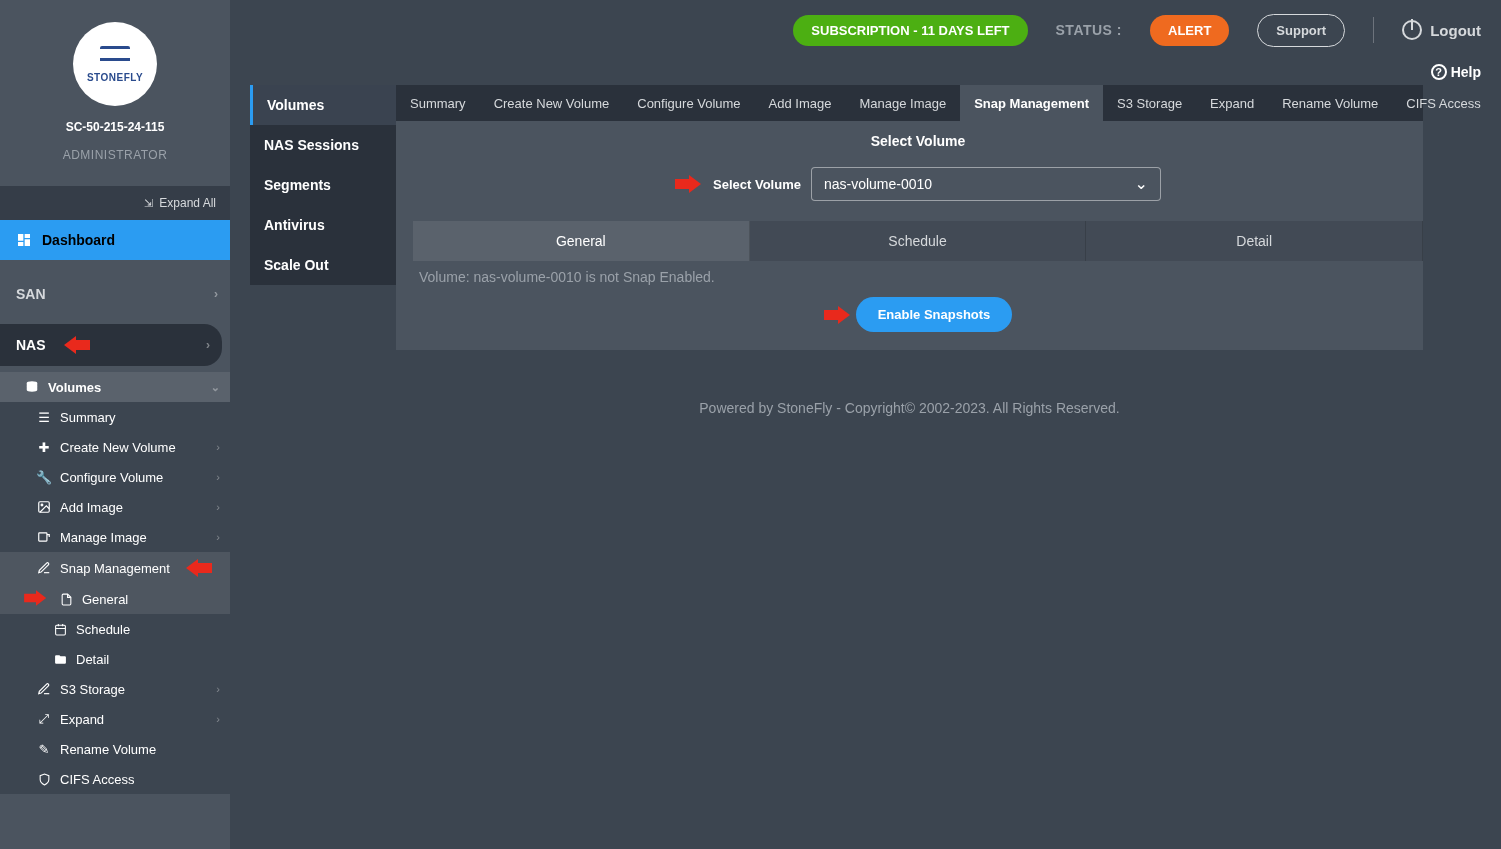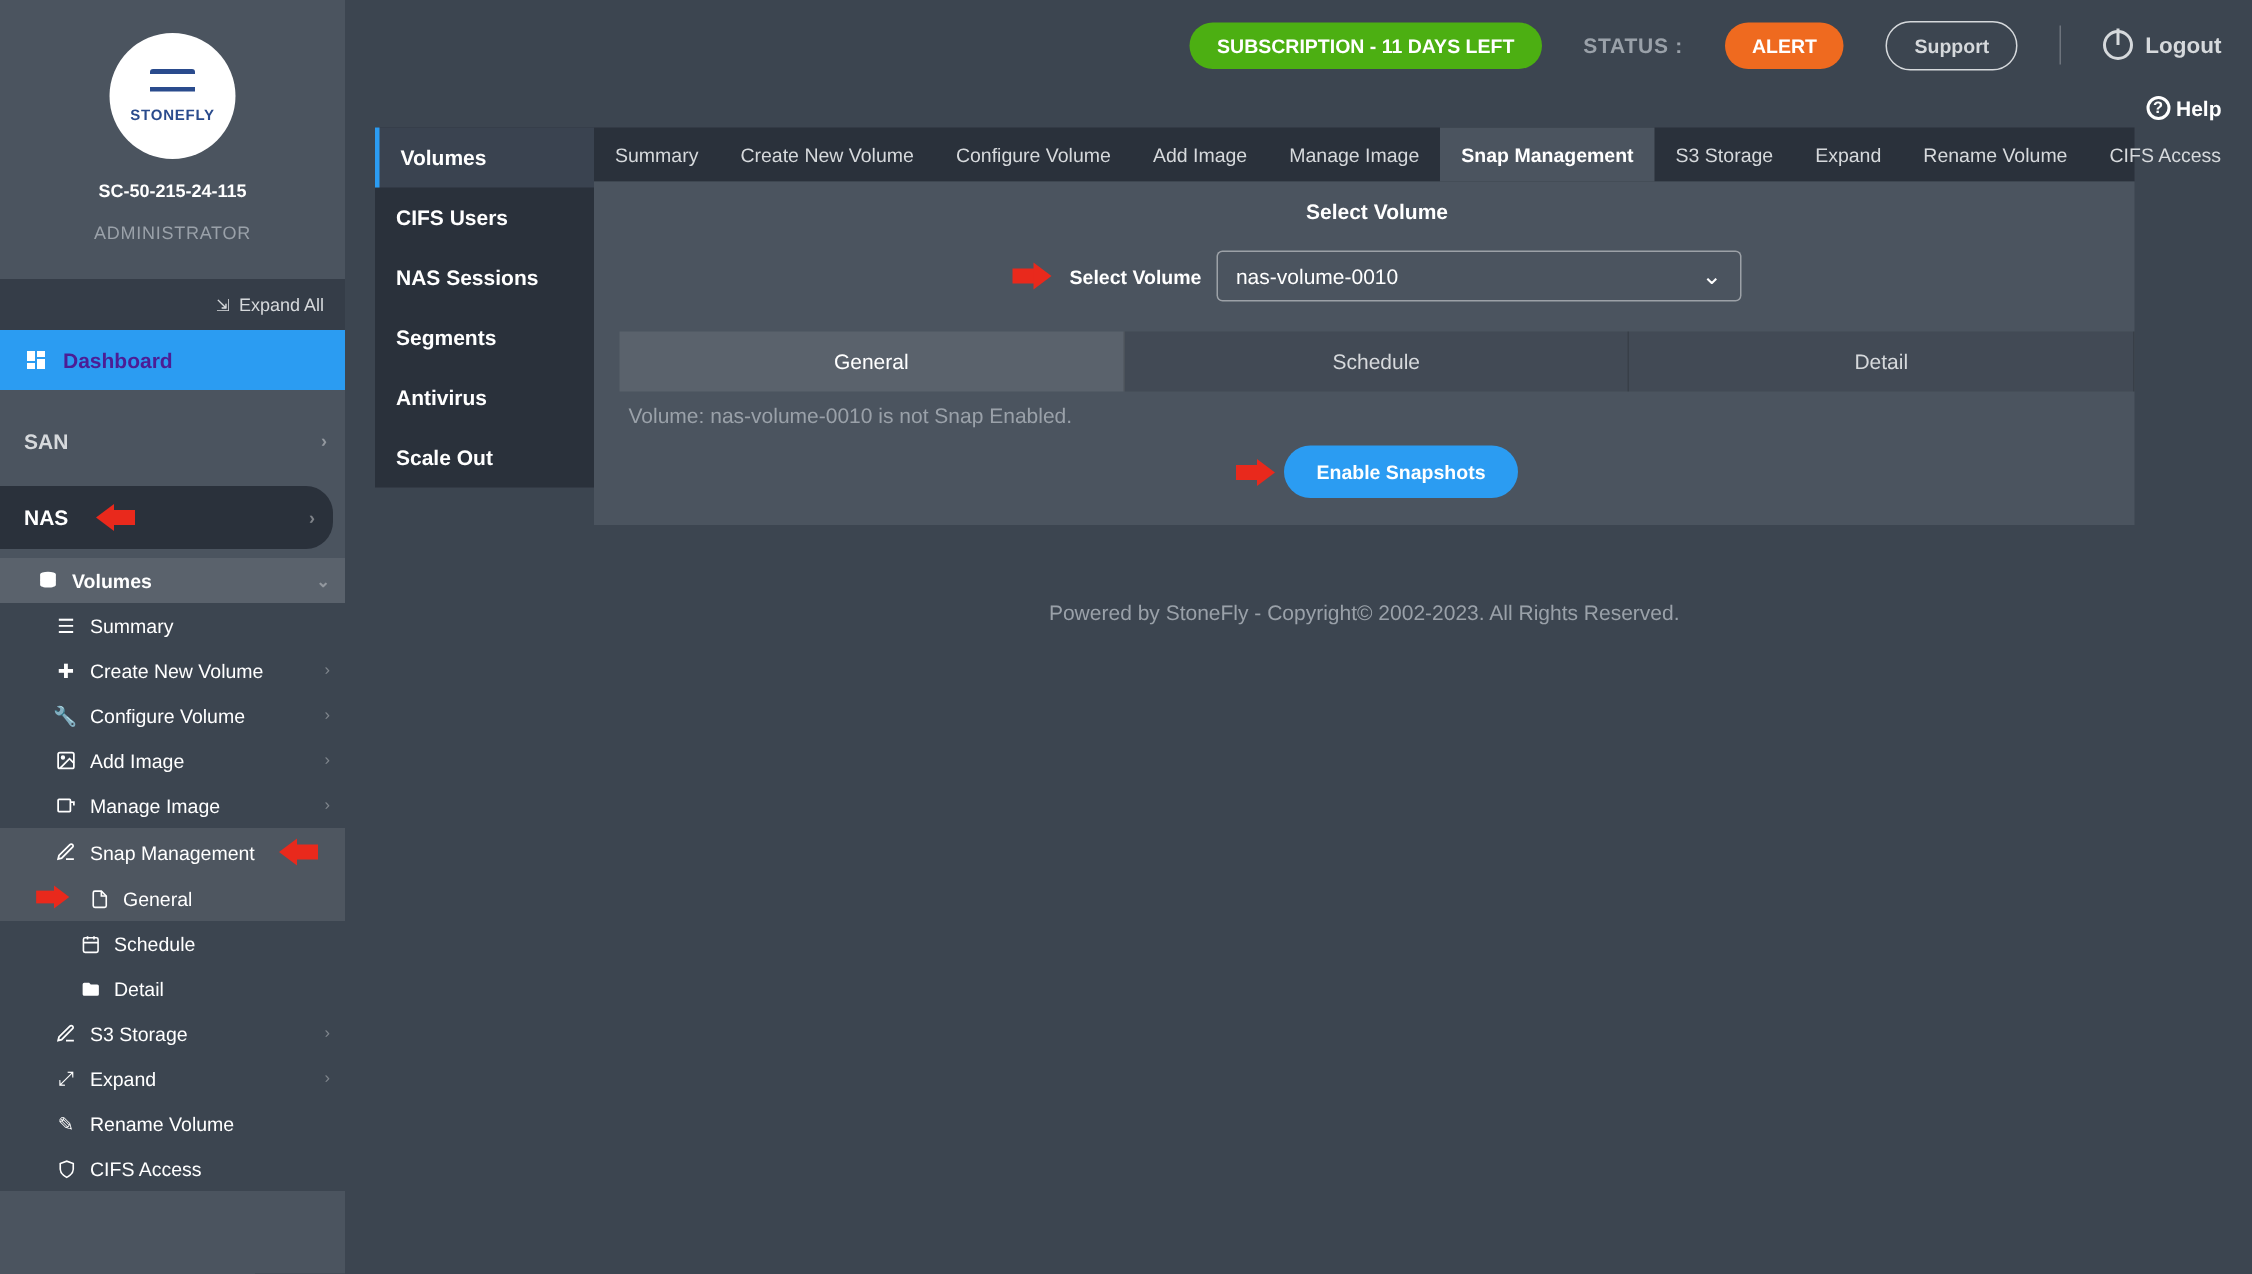--- a/index.html
+++ b/index.html
@@ -45,21 +45,21 @@
   .logo-circle{width:84px;height:84px;border-radius:50%;background:#fff;display:flex;flex-direction:column;align-items:center;justify-content:center;}
   .logo-img{width:30px;height:22px;background:linear-gradient(#2a4b8d 40%, transparent 40%),linear-gradient(#2a4b8d,#2a4b8d);background-size:100% 8px,100% 3px;background-position:0 0,0 12px;background-repeat:no-repeat;border-radius:2px;}
   .logo-text{font-size:10px;font-weight:700;color:#2a4b8d;margin-top:4px;letter-spacing:.5px;}
   .host-name{text-align:center;font-weight:700;font-size:12px;color:#fff;margin-top:14px;}
   .role{text-align:center;font-size:12px;color:var(--text-dim);margin-top:14px;margin-bottom:14px;letter-spacing:.5px;}
 
   .expand-all{background:var(--bg-side-dark);font-size:12px;color:var(--text);text-align:right;padding:10px 14px;display:flex;justify-content:flex-end;align-items:center;gap:6px;}
   .expand-arrows{font-size:11px;}
 
   .nav-item{display:flex;align-items:center;padding:12px 16px;font-size:14px;font-weight:600;gap:10px;position:relative;}
-  .nav-item.blue{background:var(--blue);color:#4c1d95;text-align:center;}
+  .nav-item.blue{background:var(--blue);color:#000000;text-align:center;}
   .nav-item.plain{background:var(--bg-panel);color:var(--text);}
   .nav-item.pill-active{background:var(--bg-side-darker);color:#fff;border-radius:0 18px 18px 0;margin:10px 8px 6px 0;}
   .nav-chevron{position:absolute;right:12px;color:rgba(255,255,255,.4);font-size:12px;}
 
   .sub{background:var(--bg-side);}
   .sub-item{display:flex;align-items:center;padding:7px 10px 7px 24px;font-size:13px;gap:8px;position:relative;color:#fff;}
   .sub-item.lvl2{padding-left:36px;}
   .sub-item.lvl3{padding-left:52px;}
   .sub-item.header{background:var(--bg-panel-light);font-weight:600;}
   .sub-item.active{background:var(--bg-sub-active);}
@@ -274,21 +274,20 @@
             <path d="M12 22s8-4 8-10V5l-8-3-8 3v7c0 6 8 10 8 10z"></path>
           </svg>
       </span>
       <span>CIFS Access</span>
     </div>
   </div>
 </div>
 
 <div class="menu2">
   <div class="menu2-item active">Volumes</div>
-  <div class="menu2-item">CIFS Users</div>
   <div class="menu2-item">NAS Sessions</div>
   <div class="menu2-item">Segments</div>
   <div class="menu2-item">Antivirus</div>
   <div class="menu2-item">Scale Out</div>
 </div>
 
 <div class="toptabs">
   <div class="toptab">Summary</div>
   <div class="toptab">Create New Volume</div>
   <div class="toptab">Configure Volume</div>

